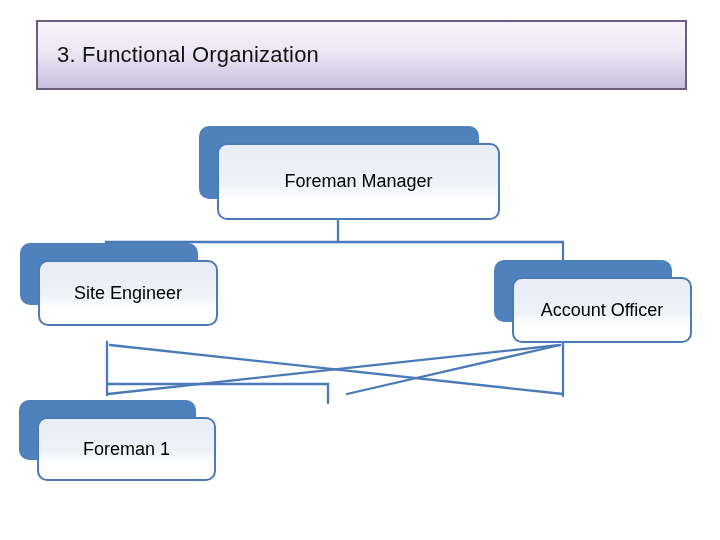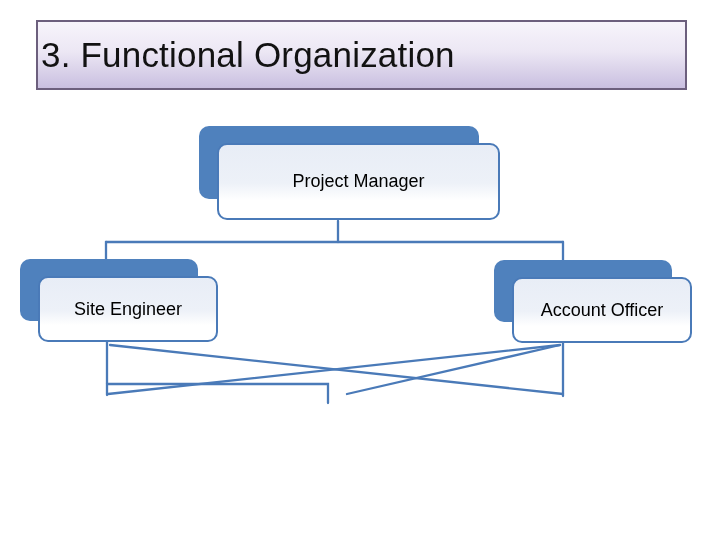--- a/index.html
+++ b/index.html
@@ -14,22 +14,22 @@
 
   
   .title-bar {
     position: absolute;
     left: 36px; top: 20px;
     width: 651px; height: 70px;
     background: linear-gradient(180deg, #f7f4fb 0%, #ece7f4 45%, var(--title-fill-bottom, #c9bfe0) 100%);
     border: 2px solid var(--title-border, #6c5f7d);
     display: flex;
     align-items: center;
-    padding-left: 3px;
-    font-size: 35px;
+    padding-left: 19px;
+    font-size: 22px;
     color: var(--title-text, #121212);
     letter-spacing: 0.2px;
   }
 
   
   svg.connectors { position: absolute; inset: 0; width: 720px; height: 540px; }
   .connector {
     fill: none;
     stroke: var(--connector-blue, #4a7ab8);
     stroke-width: 2.3;
@@ -55,21 +55,21 @@
     display: flex;
     align-items: center;
     justify-content: center;
     font-size: 18px;
     color: #000000;
     white-space: nowrap;
   }
 
   
   #node-project-manager { left: 217px; top: 143px; width: 283px; height: 77px; }
-  #node-site-engineer   { left: 38px;  top: 276px; width: 180px; height: 66px; }
+  #node-site-engineer   { left: 38px;  top: 260px; width: 180px; height: 66px; }
   #node-account-officer { left: 512px; top: 277px; width: 180px; height: 66px; }
   #node-foreman-1       { left: 37px;  top: 417px; width: 179px; height: 64px; }
   #node-foreman-2       { left: 260px; top: 421px; width: 177px; height: 61px; }
   #node-store-keeper    { left: 493px; top: 417px; width: 179px; height: 62px; }
 </style>
 </head>
 <body>
 
 <div class="slide">
 
@@ -86,34 +86,40 @@
     <path class="connector" d="M107 384 H328 V403"></path>
     <path class="connector" d="M563 343 V396"></path>
     <path class="connector" d="M110 345 L563 394"></path>
     <path class="connector" d="M560 345 L108 394"></path>
     <path class="connector" d="M560 345 L347 394"></path>
   </svg>
 
   <div class="node" id="node-project-manager">
     <div class="node-back"></div>
     <div class="node-front">
-      <span>Project Manager</span>
+      <span>Foreman Manager</span>
     </div>
   </div>
 
   <div class="node" id="node-site-engineer">
     <div class="node-back"></div>
     <div class="node-front">
       <span>Site Engineer</span>
     </div>
   </div>
 
   <div class="node" id="node-account-officer">
     <div class="node-back"></div>
     <div class="node-front">
       <span>Account Officer</span>
     </div>
   </div>
 
+  <div class="node" id="node-foreman-1">
+    <div class="node-back"></div>
+    <div class="node-front">
+      <span>Foreman 1</span>
+    </div>
+  </div>
 
 
 
 </div>
 
 </body></html>

